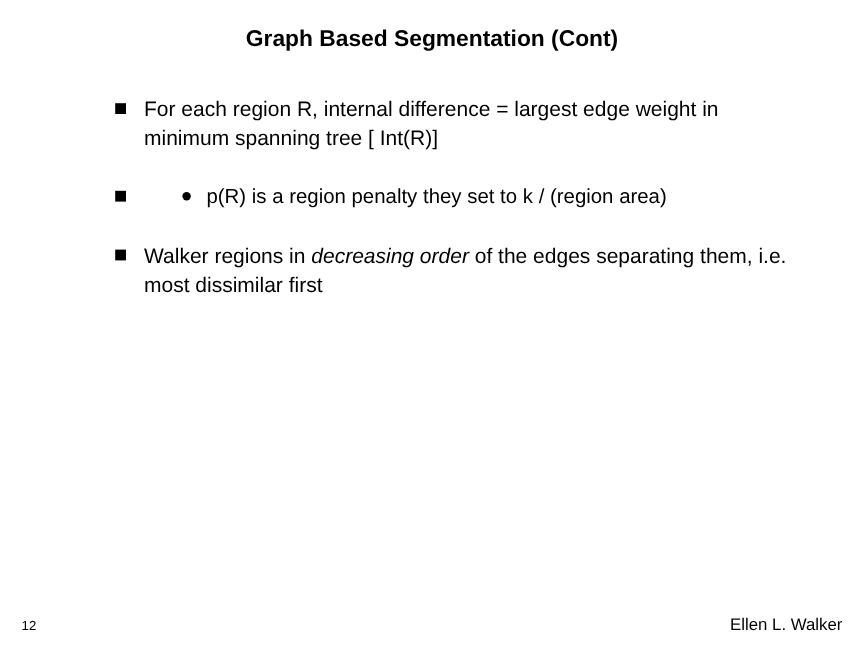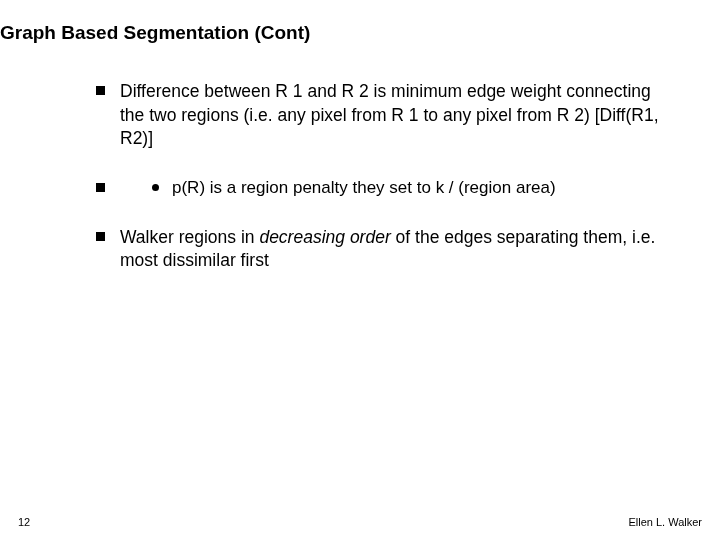--- a/index.html
+++ b/index.html
@@ -7,21 +7,21 @@
     padding: 0;
     width: 720px;
     height: 540px;
     background: #ffffff;
     font-family: Arial, Helvetica, sans-serif;
     color: #000000;
     position: relative;
     overflow: hidden;
   }
   .title {
-    text-align: left;
+    text-align: center;
     font-weight: bold;
     font-size: 19px;
     padding-top: 22px;
     padding-bottom: 10px;
   }
   .content {
     padding: 0 50px 0 90px;
   }
   ul.level1 {
     list-style: none;
@@ -72,32 +72,32 @@
     position: absolute;
     left: 18px;
     bottom: 12px;
     font-size: 11px;
     color: #000000;
   }
   .footer-author {
     position: absolute;
     right: 18px;
     bottom: 12px;
-    font-size: 11px;
+    font-size: 14px;
     color: #000000;
   }
 </style>
 </head>
 <body>
 
 <div class="title">Graph Based Segmentation (Cont)</div>
 
 <div class="content">
   <ul class="level1">
-    <li>Difference between R 1 and R 2 is minimum edge weight connecting the two regions (i.e. any pixel from R 1 to any pixel from R 2)  [Diff(R1, R2)]</li>
+    <li>For each region R, internal difference = largest edge weight in minimum spanning tree  [ Int(R)]</li>
     <li>
       <ul class="level2">
         <li>p(R) is a region penalty they set to k / (region area)</li>
       </ul>
     </li>
     <li>
       <span>Walker regions in </span><span class="italic">decreasing order</span><span> of the edges separating them, i.e. most dissimilar first</span>
     </li>
   </ul>
 </div>

